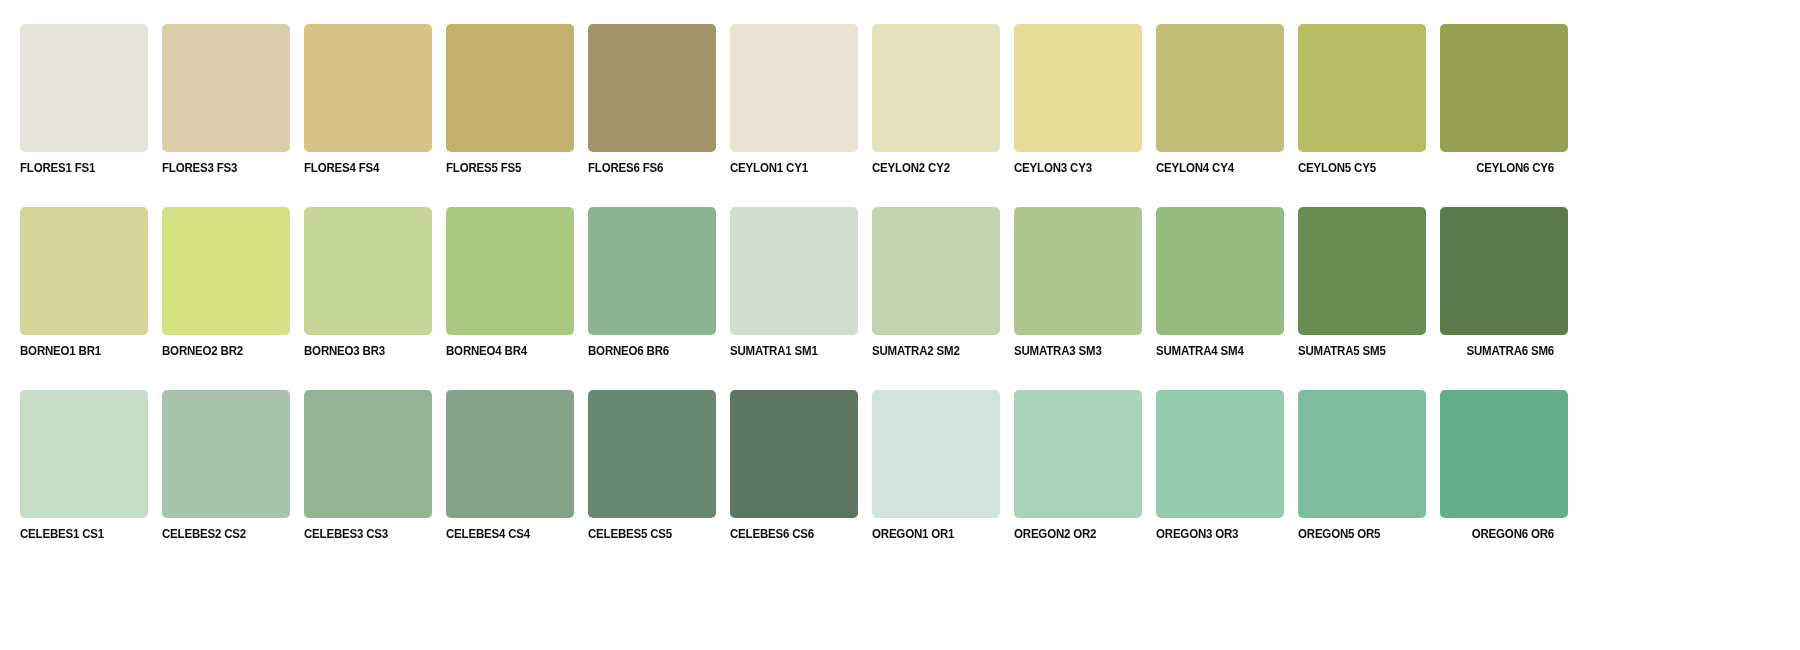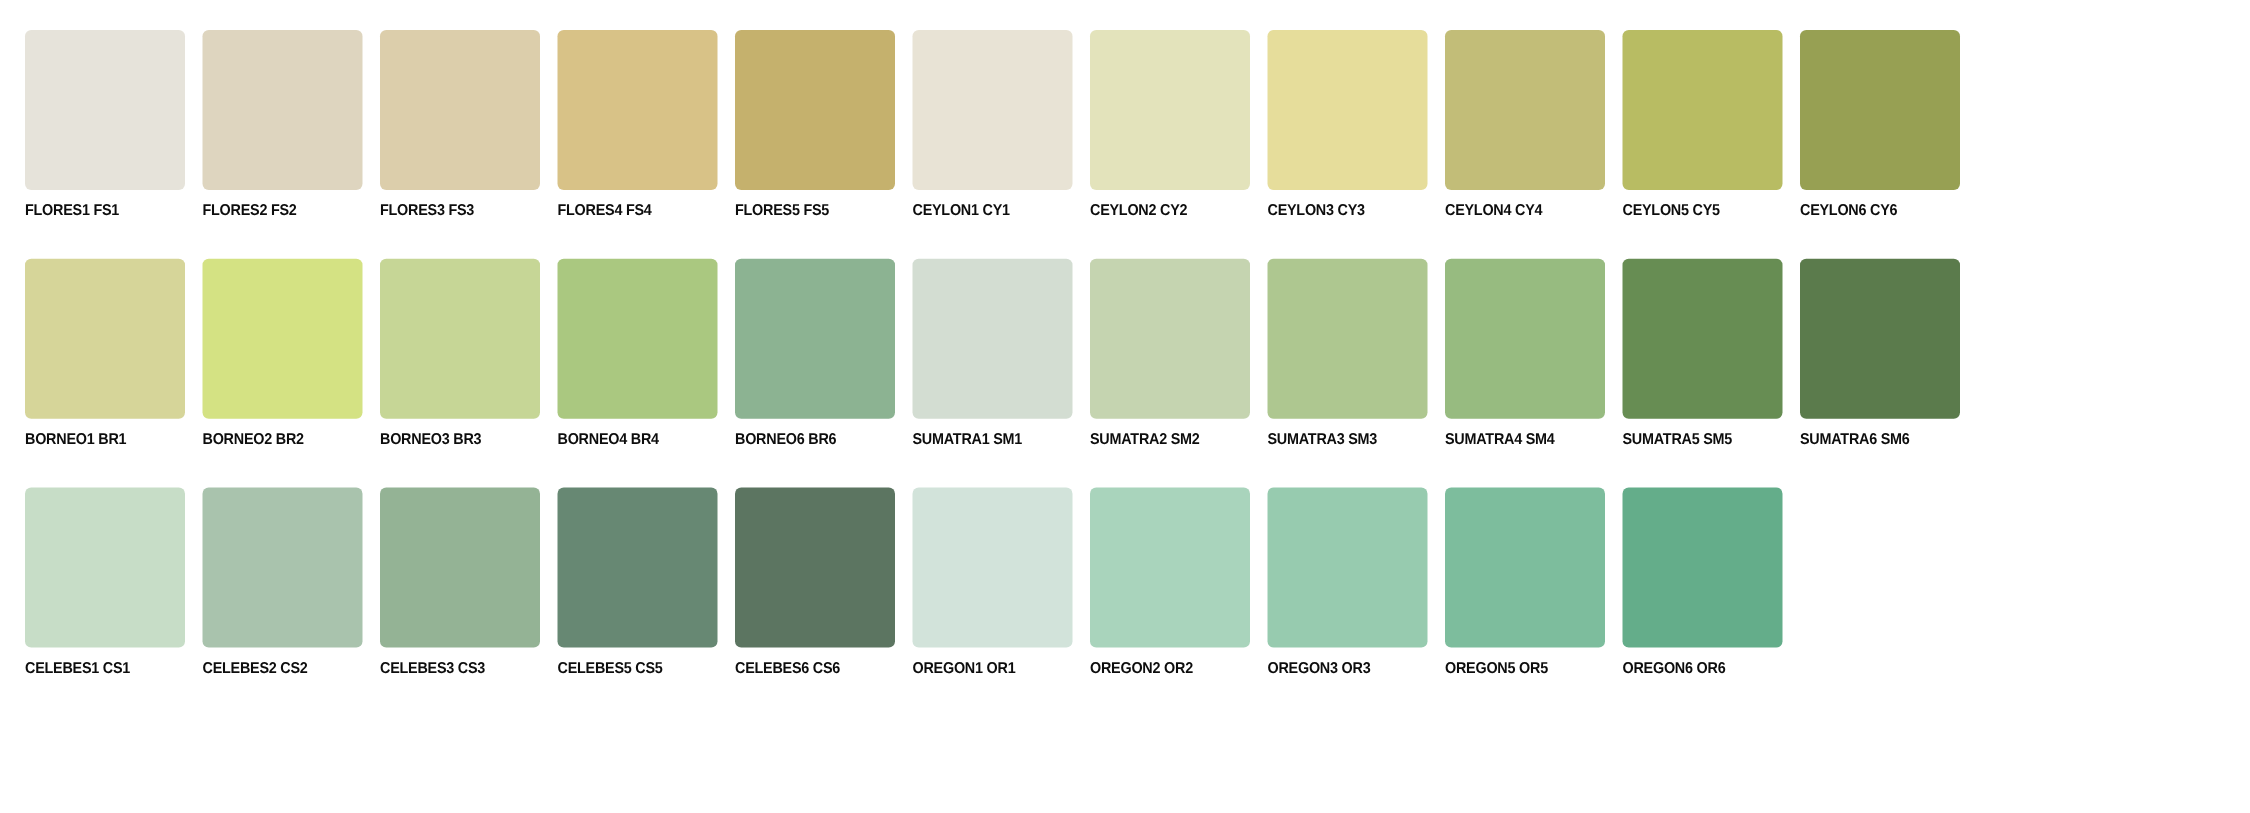--- a/index.html
+++ b/index.html
@@ -39,20 +39,21 @@
   .swatch-cell {
     display: flex;
     flex-direction: column;
     align-items: stretch;
     width: 124px;
     margin-right: 18px;
     flex: 0 0 auto;
   }
   .swatch-cell:last-child {
     margin-right: 0;
+    text-align: right;
   }
 
   .swatch-chip {
     width: 128px;
     height: 128px;
     border-radius: 5px;
     box-sizing: border-box;
   }
 
   .swatch-label {
@@ -71,36 +72,36 @@
 </head>
 <body>
 
 <div id="palette-board" style="background: rgb(255, 255, 255);">
     <div class="swatch-row">
       <div class="swatch-cell">
         <div class="swatch-chip" style="background-color: rgb(230, 227, 218);"></div>
         <div class="swatch-label" style="color: rgb(13, 13, 13);">FLORES1 FS1</div>
       </div>
       <div class="swatch-cell">
-        <div class="swatch-chip" style="background-color: rgb(222, 213, 191);"></div>
-        <div class="swatch-label" style="color: rgb(13, 13, 13);">FLORES2 FS2</div>
-      </div>
-      <div class="swatch-cell">
         <div class="swatch-chip" style="background-color: rgb(220, 206, 171);"></div>
         <div class="swatch-label" style="color: rgb(13, 13, 13);">FLORES3 FS3</div>
       </div>
       <div class="swatch-cell">
         <div class="swatch-chip" style="background-color: rgb(216, 194, 135);"></div>
         <div class="swatch-label" style="color: rgb(13, 13, 13);">FLORES4 FS4</div>
       </div>
       <div class="swatch-cell">
         <div class="swatch-chip" style="background-color: rgb(197, 177, 109);"></div>
         <div class="swatch-label" style="color: rgb(13, 13, 13);">FLORES5 FS5</div>
       </div>
       <div class="swatch-cell">
+        <div class="swatch-chip" style="background-color: rgb(161, 147, 106);"></div>
+        <div class="swatch-label" style="color: rgb(13, 13, 13);">FLORES6 FS6</div>
+      </div>
+      <div class="swatch-cell">
         <div class="swatch-chip" style="background-color: rgb(232, 227, 213);"></div>
         <div class="swatch-label" style="color: rgb(13, 13, 13);">CEYLON1 CY1</div>
       </div>
       <div class="swatch-cell">
         <div class="swatch-chip" style="background-color: rgb(227, 227, 187);"></div>
         <div class="swatch-label" style="color: rgb(13, 13, 13);">CEYLON2 CY2</div>
       </div>
       <div class="swatch-cell">
         <div class="swatch-chip" style="background-color: rgb(230, 221, 155);"></div>
         <div class="swatch-label" style="color: rgb(13, 13, 13);">CEYLON3 CY3</div>
@@ -171,20 +172,24 @@
       </div>
       <div class="swatch-cell">
         <div class="swatch-chip" style="background-color: rgb(169, 195, 173);"></div>
         <div class="swatch-label" style="color: rgb(13, 13, 13);">CELEBES2 CS2</div>
       </div>
       <div class="swatch-cell">
         <div class="swatch-chip" style="background-color: rgb(148, 179, 149);"></div>
         <div class="swatch-label" style="color: rgb(13, 13, 13);">CELEBES3 CS3</div>
       </div>
       <div class="swatch-cell">
+        <div class="swatch-chip" style="background-color: rgb(132, 162, 135);"></div>
+        <div class="swatch-label" style="color: rgb(13, 13, 13);">CELEBES4 CS4</div>
+      </div>
+      <div class="swatch-cell">
         <div class="swatch-chip" style="background-color: rgb(103, 136, 115);"></div>
         <div class="swatch-label" style="color: rgb(13, 13, 13);">CELEBES5 CS5</div>
       </div>
       <div class="swatch-cell">
         <div class="swatch-chip" style="background-color: rgb(92, 117, 97);"></div>
         <div class="swatch-label" style="color: rgb(13, 13, 13);">CELEBES6 CS6</div>
       </div>
       <div class="swatch-cell">
         <div class="swatch-chip" style="background-color: rgb(210, 227, 218);"></div>
         <div class="swatch-label" style="color: rgb(13, 13, 13);">OREGON1 OR1</div>

